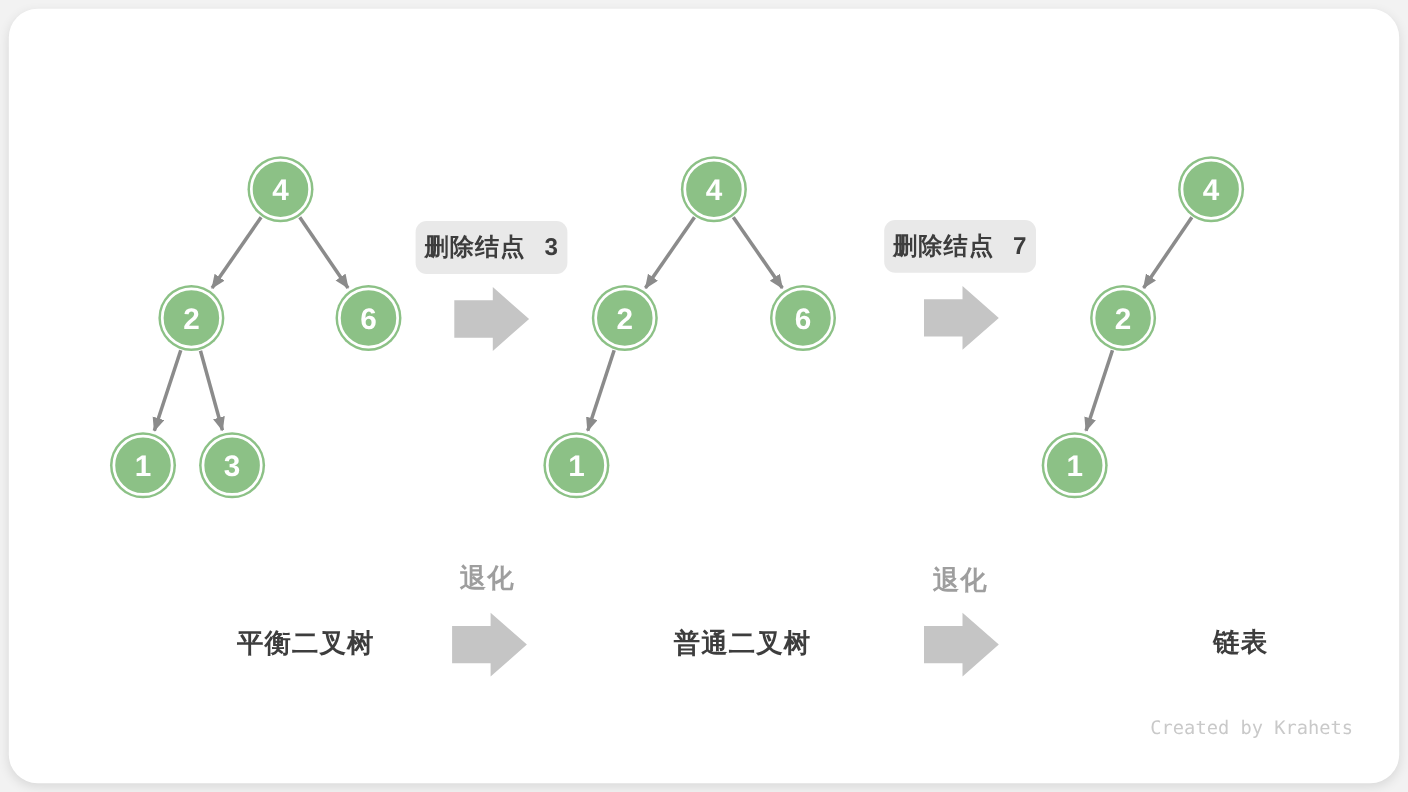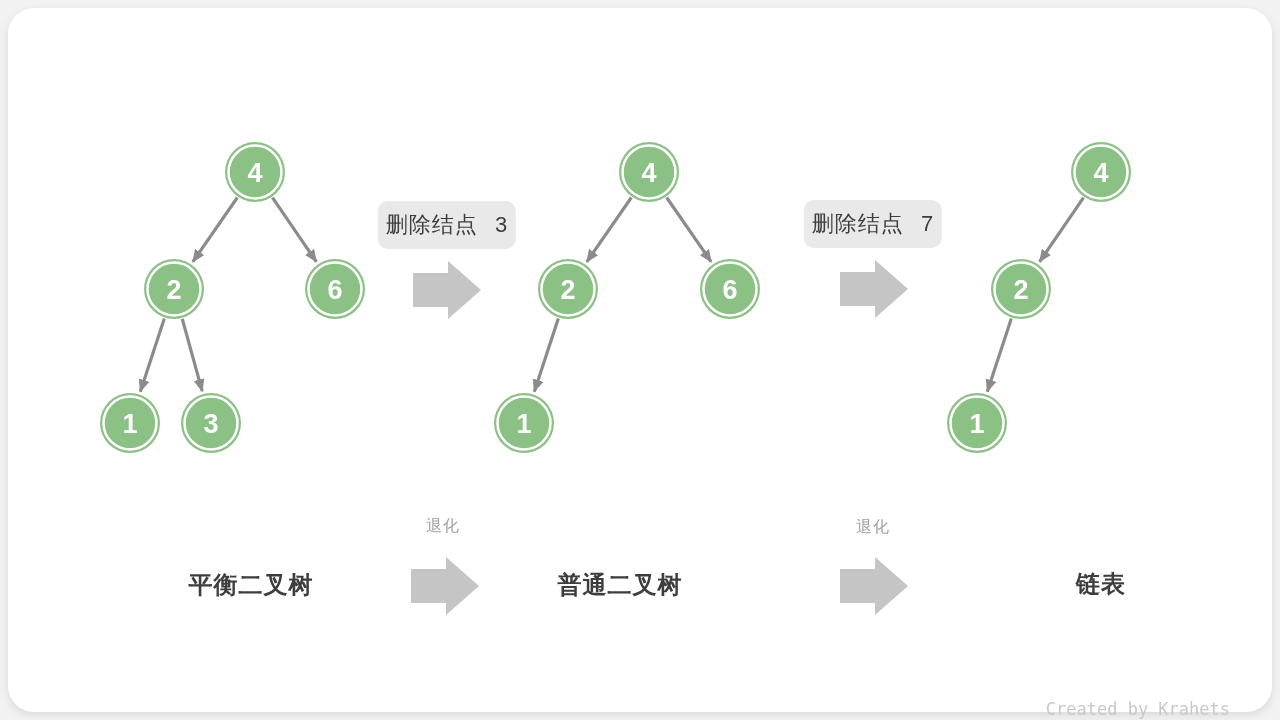--- a/index.html
+++ b/index.html
@@ -36,42 +36,43 @@
   }
   .abs {
     position: absolute;
     transform: translate(-50%, -50%);
     white-space: nowrap;
   }
   .badge {
     background: var(--badge-bg, #e9e9e9);
     color: var(--badge-text, #3d3d3d);
     font-size: 22px;
-    font-weight: normal;
+    font-weight: bold;
     padding: 9px 8px;
     border-radius: 10px;
     word-spacing: 10px;
     letter-spacing: 1px;
   }
   .tree-label {
     color: var(--label-text, #3d3d3d);
     font-size: 24px;
     font-weight: bold;
     letter-spacing: 1px;
+    margin-left: 27px;
   }
   .degrade-label {
     color: var(--degrade-text, #9e9e9e);
-    font-size: 16px;
-    font-weight: normal;
+    font-size: 24px;
+    font-weight: bold;
     letter-spacing: 1px;
   }
   .watermark {
     position: absolute;
     right: 42px;
-    top: 691px;
+    top: 644px;
     color: var(--watermark-text, #c9c9c9);
     font-family: "DejaVu Sans Mono", "Liberation Mono", monospace;
     font-size: 17px;
     text-align: center;
   }
 </style>
 </head>
 <body>
 
 <div class="page">
@@ -163,18 +164,18 @@
         </g>
       </svg>
 
     <div class="abs badge" style="left: 439px; top: 217px;">删除结点 3</div>
     <div class="abs badge" style="left: 865px; top: 216px;">删除结点 7</div>
 
     <div class="abs degrade-label" style="left: 435px; top: 518px;">退化</div>
     <div class="abs degrade-label" style="left: 865px; top: 519px;">退化</div>
 
     <div class="abs tree-label" style="left: 243px; top: 577px;">平衡二叉树</div>
-    <div class="abs tree-label" style="left: 612px; top: 577px;">普通二叉树</div>
+    <div class="abs tree-label" style="left: 640px; top: 577px;">普通二叉树</div>
     <div class="abs tree-label" style="left: 1093px; top: 576px; text-align: right;">链表</div>
 
     <div class="watermark">Created by Krahets</div>
   </div>
 </div>
 
 </body></html>

